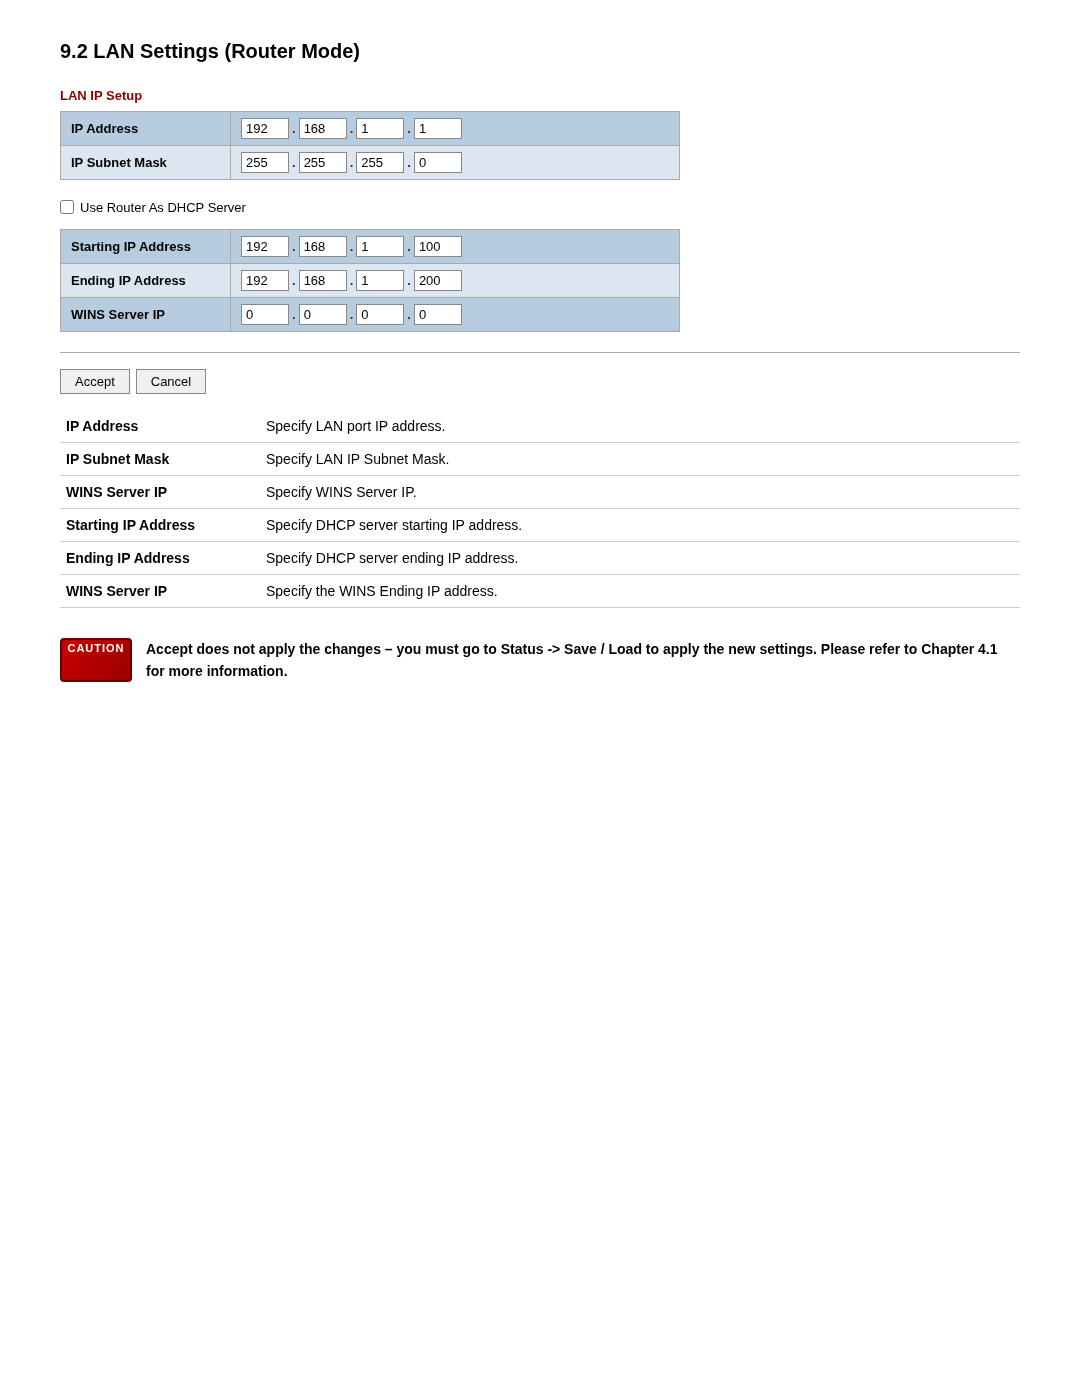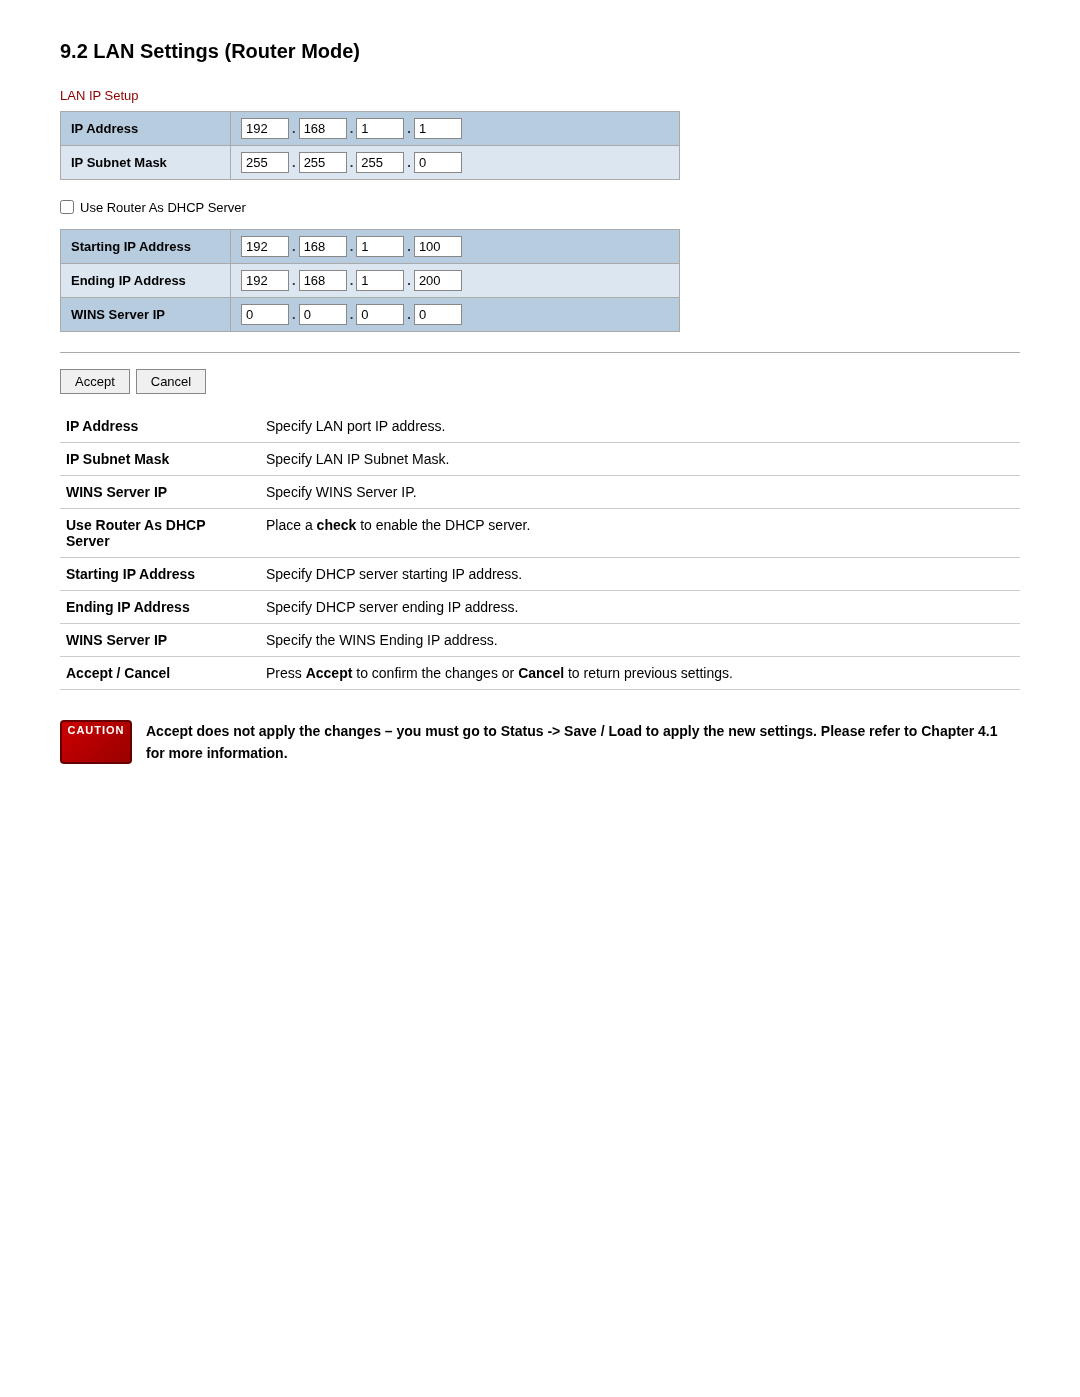--- a/index.html
+++ b/index.html
@@ -11,21 +11,21 @@
       padding: 40px 60px;
     }
     h1 {
       font-size: 20px;
       font-weight: bold;
       margin-bottom: 25px;
     }
     .section-label {
       color: #8b0000;
       font-size: 13px;
-      font-weight: normal;
+      font-weight: bold;
       margin-bottom: 8px;
     }
     .ip-table {
       border-collapse: collapse;
       width: 620px;
       margin-bottom: 20px;
     }
     .ip-table tr:nth-child(odd) td {
       background: #b8cce0;
     }
@@ -241,38 +241,30 @@
     </tr>
     <tr>
       <td class="term">IP Subnet Mask</td>
       <td>Specify LAN IP Subnet Mask.</td>
     </tr>
     <tr>
       <td class="term">WINS Server IP</td>
       <td>Specify WINS Server IP.</td>
     </tr>
     <tr>
-      <td class="term">Use Router As DHCP<br>Server</td>
-      <td>Place a <strong>check</strong> to enable the DHCP server.</td>
-    </tr>
-    <tr>
       <td class="term">Starting IP Address</td>
       <td>Specify DHCP server starting IP address.</td>
     </tr>
     <tr>
       <td class="term">Ending IP Address</td>
       <td>Specify DHCP server ending IP address.</td>
     </tr>
     <tr>
       <td class="term">WINS Server IP</td>
       <td>Specify the WINS Ending IP address.</td>
-    </tr>
-    <tr>
-      <td class="term">Accept / Cancel</td>
-      <td>Press <strong>Accept</strong> to confirm the changes or <strong>Cancel</strong> to return previous settings.</td>
     </tr>
   </tbody>
 </table>
 
 <div class="caution-box">
   <div class="caution-badge">
     <span>CAUTION</span>
   </div>
   <div class="caution-text">
     Accept does not apply the changes – you must go to Status -&gt; Save / Load to apply the new settings. Please refer to Chapter 4.1 for more information.

